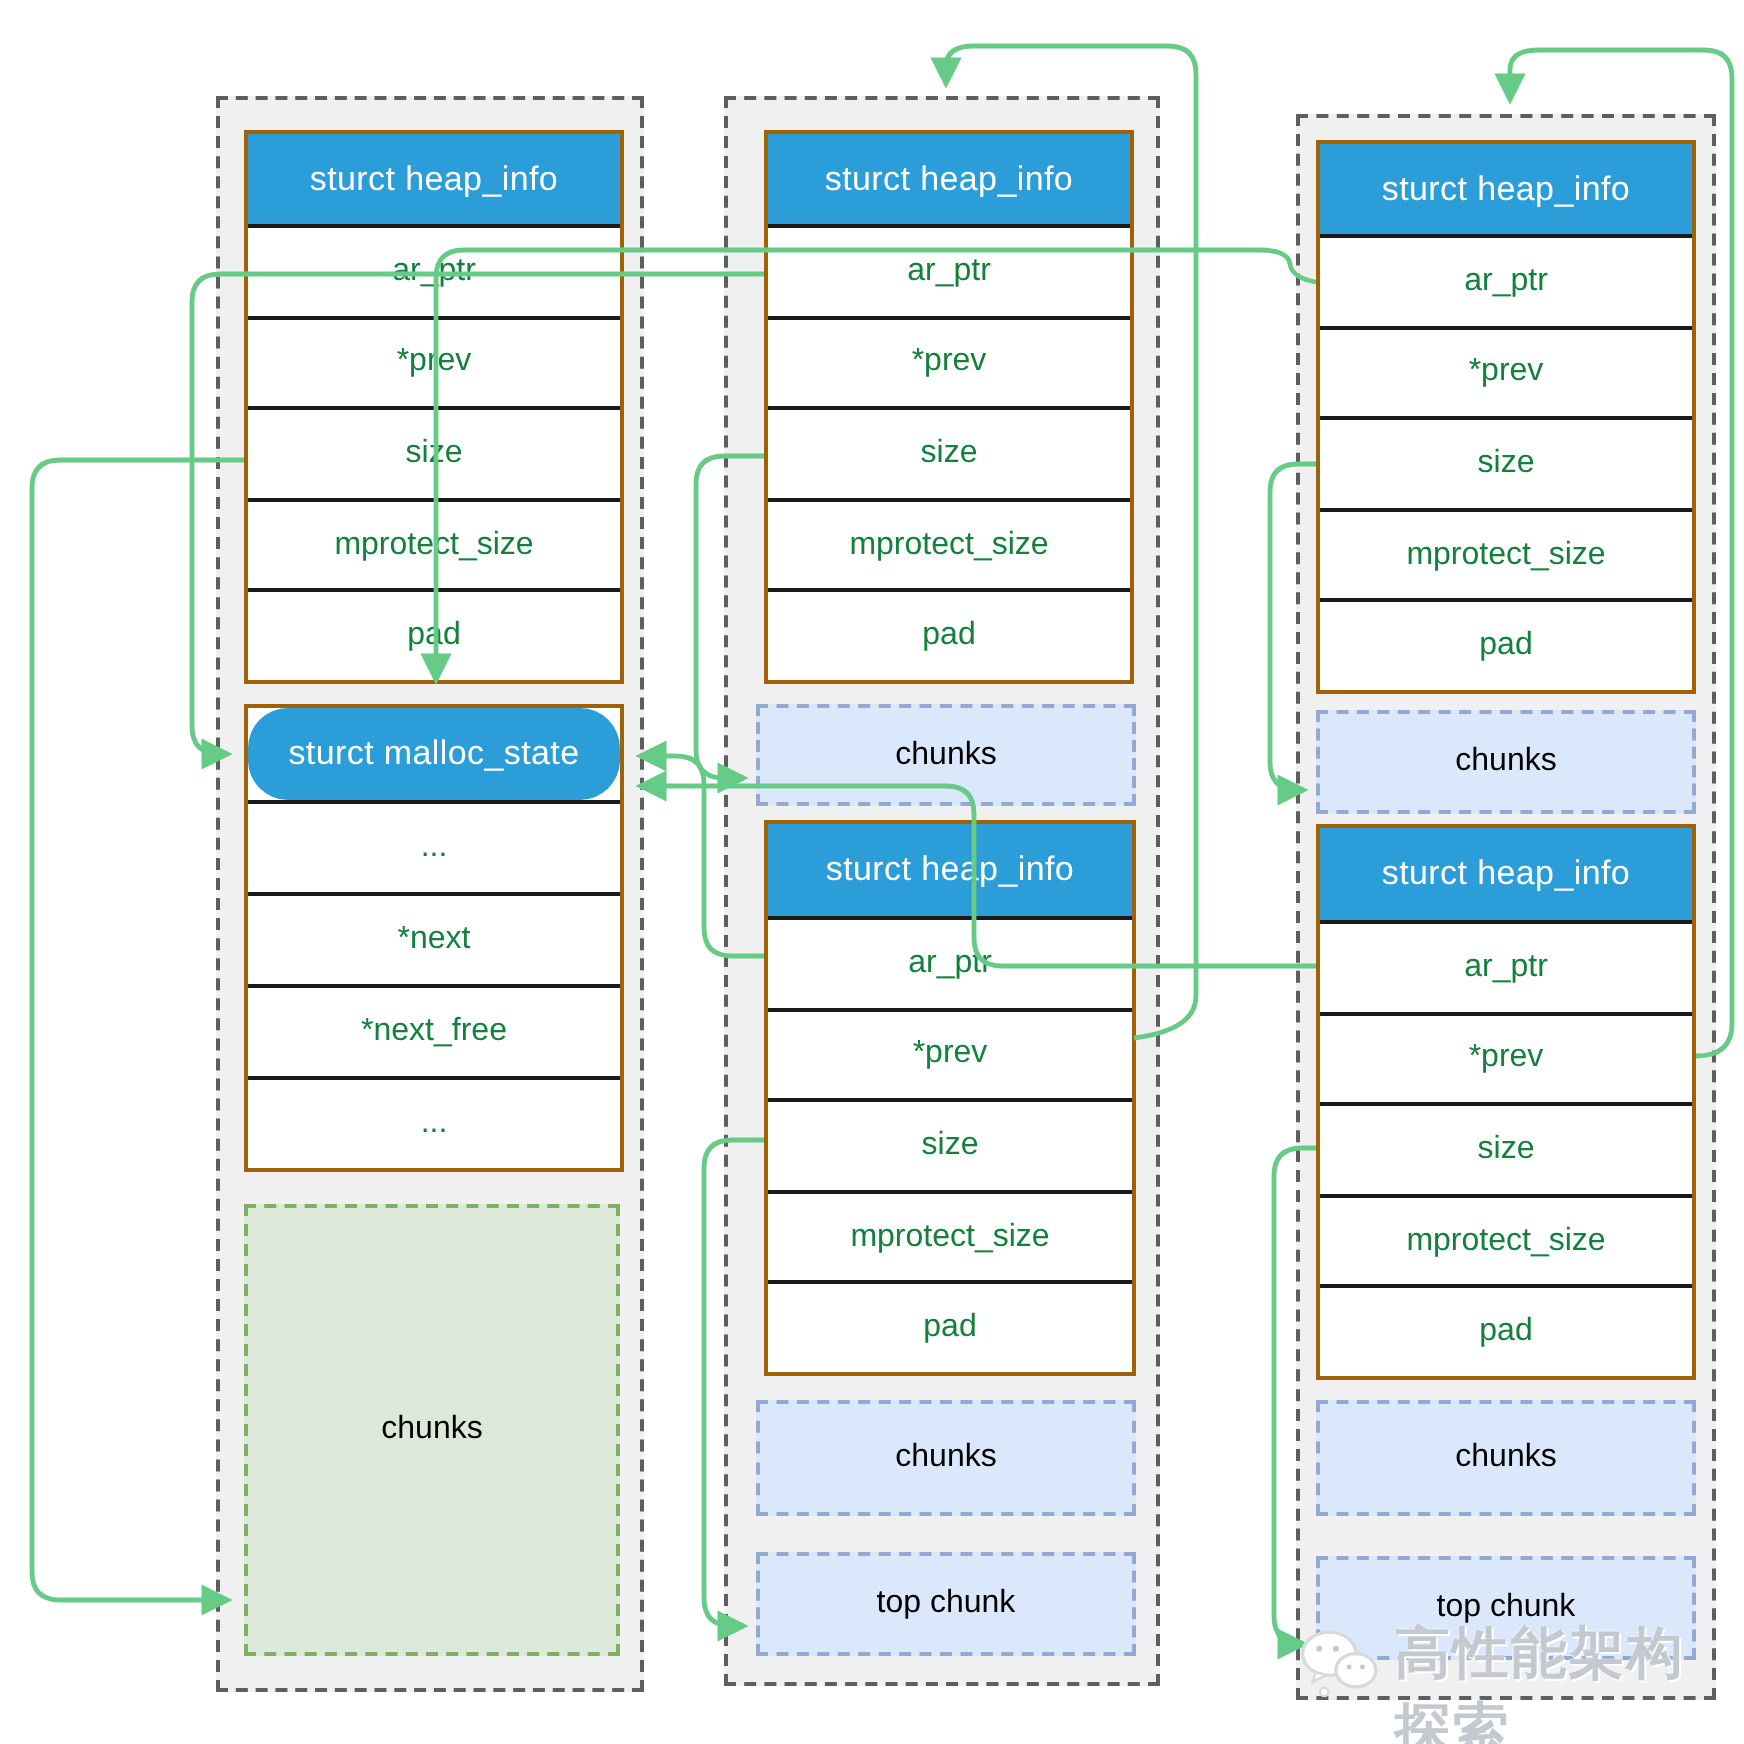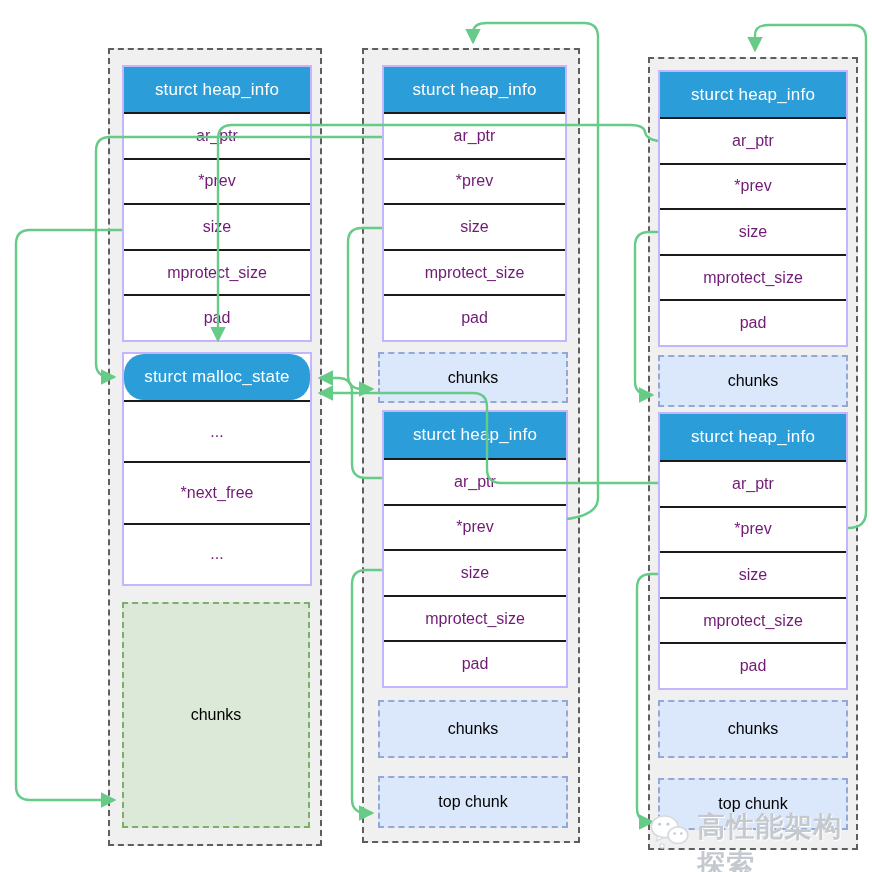--- a/index.html
+++ b/index.html
@@ -2,26 +2,26 @@
 <html style="--green: #65cb87; --blue-header: #2b9dd9; --chunk-blue-fill: #dbe8fb; --chunk-blue-border: #93a9d3; --chunk-green-fill: #dce8d8; --chunk-green-border: #7fae68; --container-fill: #f0f0f0; --container-border: #5e5e5e; --watermark-gray: #c4c9cf;"><head>
 <meta charset="utf-8">
 <style>
   html,body{margin:0;padding:0;background:#ffffff;}
   .stage{position:relative;width:872px;height:872px;background:#fff;overflow:hidden;
          font-family:"Liberation Sans", sans-serif;}
 
   .container{position:absolute;background:var(--container-fill);
              border:2px dashed var(--container-border);box-sizing:border-box;}
 
-  .struct-table{position:absolute;border:2px solid #c4b5fd;background:#fff;
+  .struct-table{position:absolute;border:2px solid #a16207;background:#fff;
                 box-sizing:border-box;display:flex;flex-direction:column;}
   .struct-header{background:var(--blue-header);color:#fff;display:flex;align-items:center;
                  justify-content:center;font-size:17px;letter-spacing:.2px;}
   .struct-row{display:flex;align-items:center;justify-content:center;font-size:16px;
-              color:#701a75;border-top:2px solid #1a1a1a;background:#fff;}
+              color:#15803d;border-top:2px solid #1a1a1a;background:#fff;}
 
   .chunk{position:absolute;box-sizing:border-box;display:flex;align-items:center;
          justify-content:center;font-size:16px;color:#000;}
   .chunk.blue{background:var(--chunk-blue-fill);border:2px dashed var(--chunk-blue-border);}
   .chunk.green{background:var(--chunk-green-fill);border:2px dashed var(--chunk-green-border);}
 
   svg.arrows{position:absolute;left:0;top:0;pointer-events:none;}
   .arrow{fill:none;stroke:var(--green);stroke-width:2.4px;}
   #ah path{fill:var(--green);}
 
@@ -42,20 +42,21 @@
     <div class="struct-row" style="flex:1;">ar_ptr</div>
     <div class="struct-row" style="flex:1;">*prev</div>
     <div class="struct-row" style="flex:1;">size</div>
     <div class="struct-row" style="flex:1;">mprotect_size</div>
     <div class="struct-row" style="flex:1;">pad</div>
   </div>
 
   <div class="struct-table" style="left:122px;top:352px;width:190px;height:234px;">
     <div class="struct-header" style="height:46px;border-radius:20px;">sturct malloc_state</div>
     <div class="struct-row" style="flex:1;">...</div>
+    <div class="struct-row" style="flex:1;">*next</div>
     <div class="struct-row" style="flex:1;text-align:right;">*next_free</div>
     <div class="struct-row" style="flex:1;">...</div>
   </div>
 
   <div class="chunk green" style="left:122px;top:602px;width:188px;height:226px;">chunks</div>
 
   <div class="container" style="left:362px;top:48px;width:218px;height:795px;"></div>
 
   <div class="struct-table" style="left:382px;top:65px;width:185px;height:277px;">
     <div class="struct-header" style="height:45px;">sturct heap_info</div>

